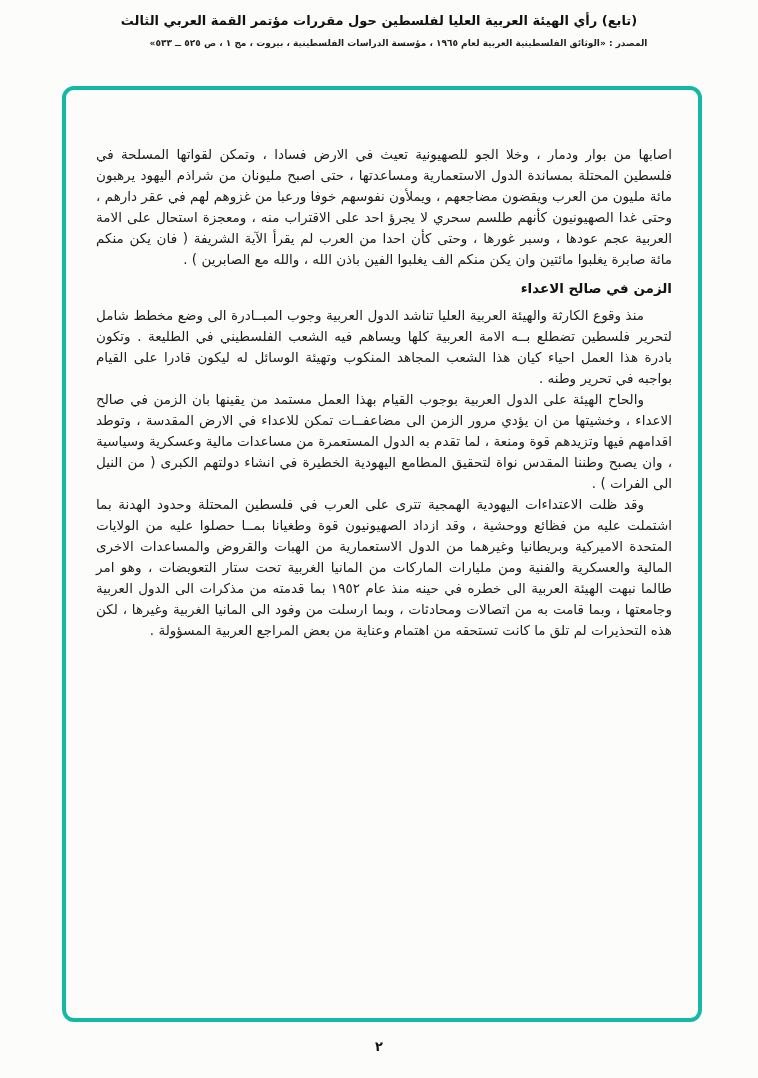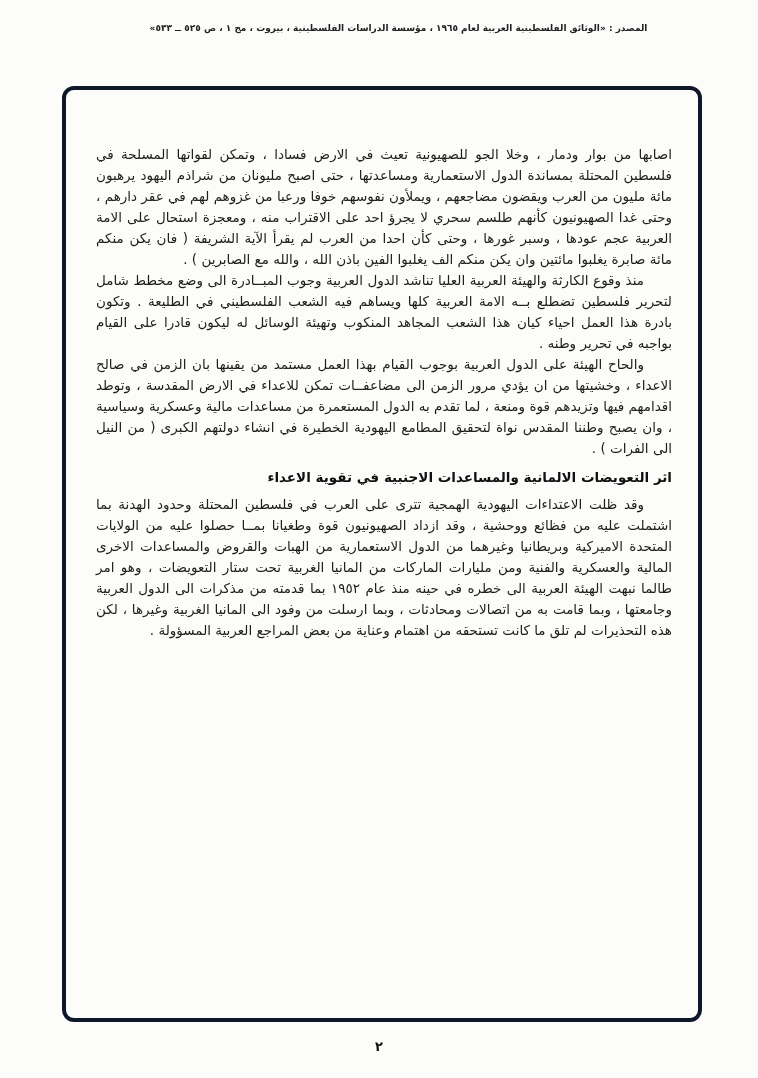--- a/index.html
+++ b/index.html
@@ -30,21 +30,21 @@
     margin-top: 10px;
     color: #222;
     padding-left: 39px;
   }
   .frame {
     position: absolute;
     top: 86px;
     left: 62px;
     width: 640px;
     height: 936px;
-    border: 4px solid #0f172a;
+    border: 4px solid #14b8a6;
     border-radius: 12px;
     background: transparent;
   }
   .body-text {
     direction: rtl;
     padding: 54px 26px 0 30px;
     font-size: 13.5px;
     line-height: 21px;
     text-align: justify;
     text-justify: inter-word;
@@ -71,26 +71,27 @@
     text-align: center;
     font-size: 13px;
     font-weight: bold;
     color: #111;
   }
 </style>
 </head>
 <body>
 
 <div class="header">
+  <div class="title">(تابع) رأي الهيئة العربية العليا لفلسطين حول مقررات مؤتمر القمة العربي الثالث</div>
   <div class="source">المصدر : «الوثائق الفلسطينية العربية لعام ١٩٦٥ ، مؤسسة الدراسات الفلسطينية ، بيروت ، مج ١ ، ص ٥٢٥ ــ ٥٣٣»</div>
 </div>
 
 <div class="frame">
   <div class="body-text">
     <p class="para no-indent">اصابها من بوار ودمار ، وخلا الجو للصهيونية تعيث في الارض فسادا ، وتمكن لقواتها المسلحة في فلسطين المحتلة بمساندة الدول الاستعمارية ومساعدتها ، حتى اصبح مليونان من شراذم اليهود يرهبون مائة مليون من العرب ويقضون مضاجعهم ، ويملأون نفوسهم خوفا ورعبا من غزوهم لهم في عقر دارهم ، وحتى غدا الصهيونيون كأنهم طلسم سحري لا يجرؤ احد على الاقتراب منه ، ومعجزة استحال على الامة العربية عجم عودها ، وسبر غورها ، وحتى كأن احدا من العرب لم يقرأ الآية الشريفة ( فان يكن منكم مائة صابرة يغلبوا مائتين وان يكن منكم الف يغلبوا الفين باذن الله ، والله مع الصابرين ) .</p>
+    <h2 class="heading">الزمن في صالح الاعداء</h2>
     <p class="para">منذ وقوع الكارثة والهيئة العربية العليا تناشد الدول العربية وجوب المبــادرة الى وضع مخطط شامل لتحرير فلسطين تضطلع بــه الامة العربية كلها ويساهم فيه الشعب الفلسطيني في الطليعة . وتكون بادرة هذا العمل احياء كيان هذا الشعب المجاهد المنكوب وتهيئة الوسائل له ليكون قادرا على القيام بواجبه في تحرير وطنه .</p>
     <p class="para">والحاح الهيئة على الدول العربية بوجوب القيام بهذا العمل مستمد من يقينها بان الزمن في صالح الاعداء ، وخشيتها من ان يؤدي مرور الزمن الى مضاعفــات تمكن للاعداء في الارض المقدسة ، وتوطد اقدامهم فيها وتزيدهم قوة ومنعة ، لما تقدم به الدول المستعمرة من مساعدات مالية وعسكرية وسياسية ، وان يصبح وطننا المقدس نواة لتحقيق المطامع اليهودية الخطيرة في انشاء دولتهم الكبرى ( من النيل الى الفرات ) .</p>
-    <h2 class="heading">اثر التعويضات الالمانية والمساعدات الاجنبية في تقوية الاعداء</h2>
     <p class="para">وقد ظلت الاعتداءات اليهودية الهمجية تترى على العرب في فلسطين المحتلة وحدود الهدنة بما اشتملت عليه من فظائع ووحشية ، وقد ازداد الصهيونيون قوة وطغيانا بمــا حصلوا عليه من الولايات المتحدة الاميركية وبريطانيا وغيرهما من الدول الاستعمارية من الهبات والقروض والمساعدات الاخرى المالية والعسكرية والفنية ومن مليارات الماركات من المانيا الغربية تحت ستار التعويضات ، وهو امر طالما نبهت الهيئة العربية الى خطره في حينه منذ عام ١٩٥٢ بما قدمته من مذكرات الى الدول العربية وجامعتها ، وبما قامت به من اتصالات ومحادثات ، وبما ارسلت من وفود الى المانيا الغربية وغيرها ، لكن هذه التحذيرات لم تلق ما كانت تستحقه من اهتمام وعناية من بعض المراجع العربية المسؤولة .</p>
   </div>
 </div>
 
 <div class="page-number">٢</div>
 
 </body></html>

